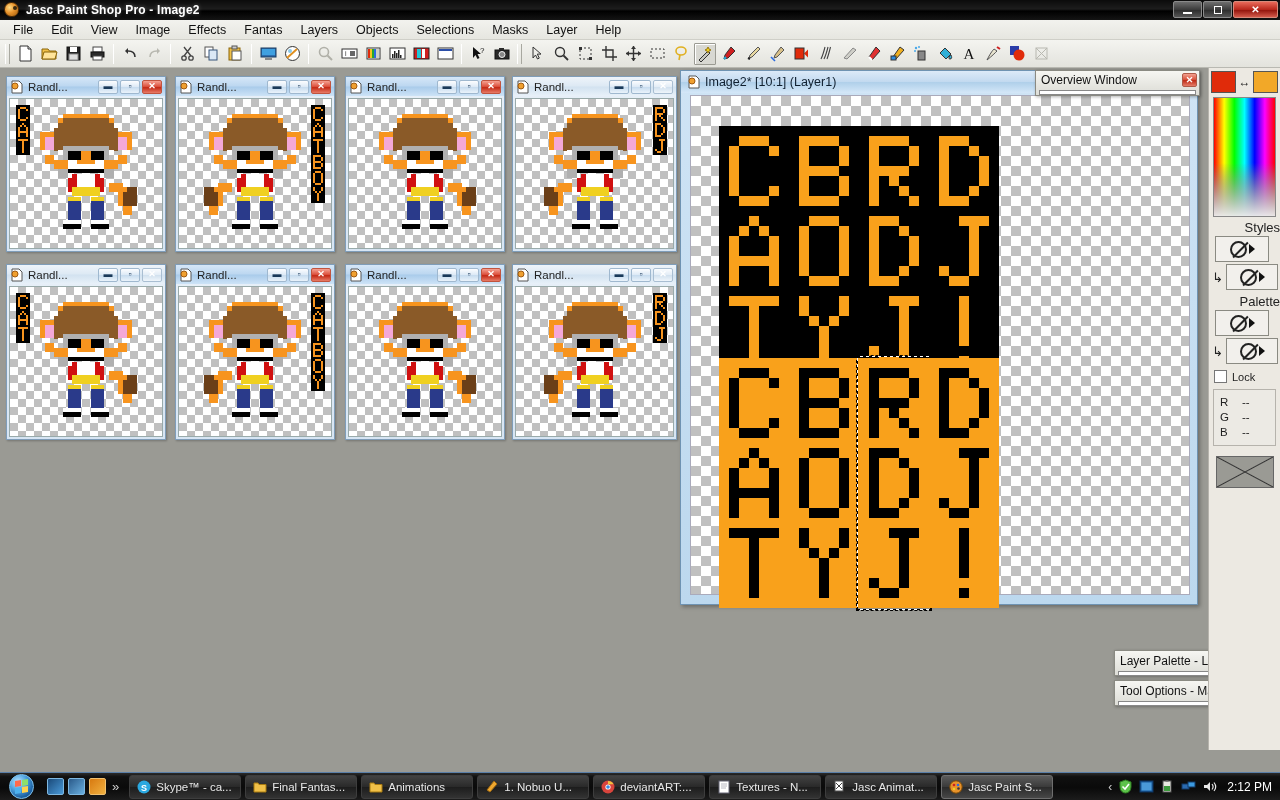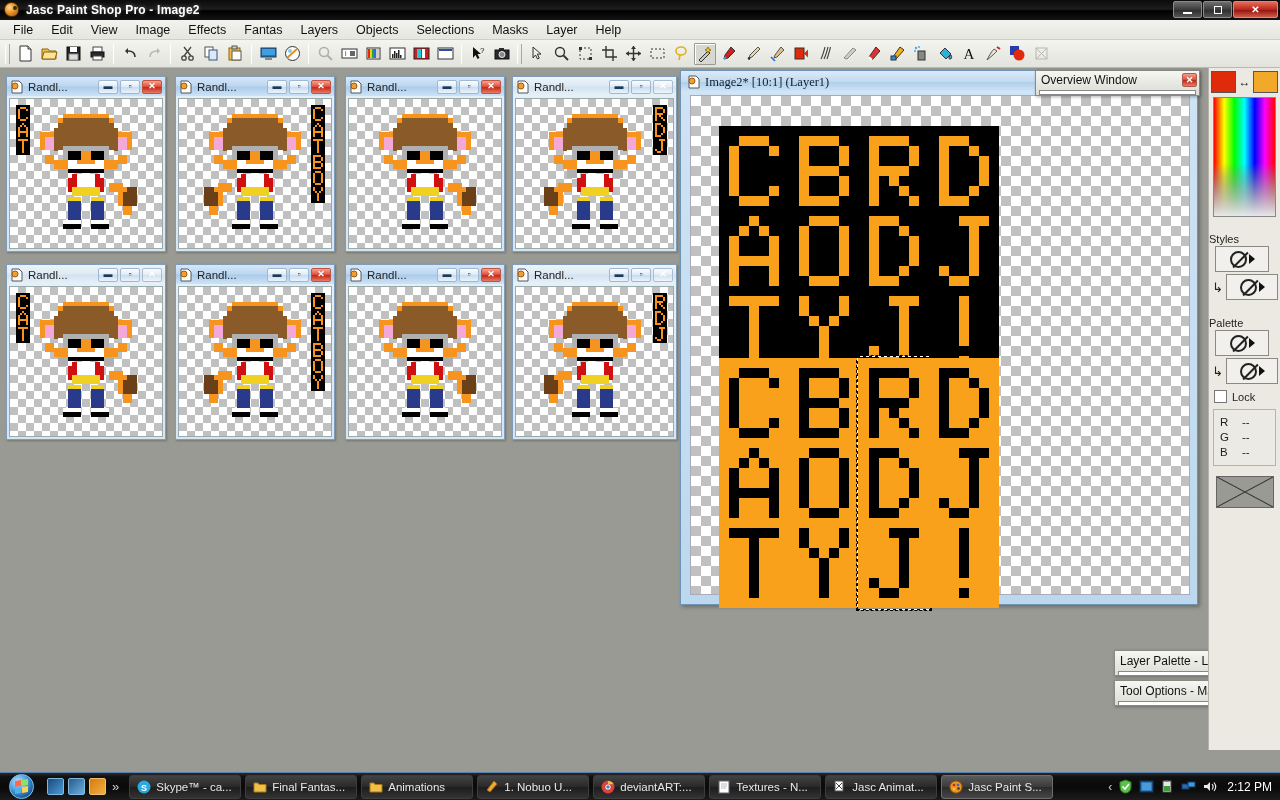--- a/index.html
+++ b/index.html
@@ -150,21 +150,21 @@
   .imgwin {
     position:absolute; left:680px; top:70px; width:518px; height:535px;
     background: linear-gradient(to bottom, #cfe4f5 0%, #bcd8ee 100%);
     border: 1px solid #6f93b2;
     box-shadow: 2px 2px 4px rgba(0,0,0,.3);
   }
   .imgwin .iw-title {
     height: 22px; display:flex; align-items:center; padding-left:6px;
     background: linear-gradient(to bottom, #dceaf8 0%, #c3daf0 48%, #b0d0ea 52%, #d4e7f8 100%);
   }
-  .iw-name { font-size:12.5px; color:#102030;font-family:Liberation Serif, serif; }
+  .iw-name { font-size:12.5px; color:#102030; }
   .iw-canvas {
     position:absolute; left:9px; top:24px; width:500px; height:500px;
     border:1px solid #aab;
   }
 
   
   .banner { position:absolute; }
   .px { position:absolute; }
 
   .marching {
@@ -224,21 +224,21 @@
   .cp-sw.fg { background:#e02b0a; }
   .cp-sw.bg { background:#f2a828; }
   .cp-swap { width:14px; text-align:center; font-size:12px; }
   .cp-wheel {
     margin: 1px 4px; height: 120px; border:1px solid #888;
     background:
       linear-gradient(to bottom, rgba(0,0,0,0) 0%, rgba(0,0,0,0) 55%, rgba(255,255,255,.9) 100%),
       linear-gradient(to top, rgba(0,0,0,.85) 0%, rgba(0,0,0,0) 45%),
       linear-gradient(to right, #ff0000, #ffff00, #00ff00, #00ffff, #0000ff, #ff00ff, #ff0000);
   }
-  .cp-label { text-align:left; padding:15px 0 1px; font-size:11px; }
+  .cp-label { text-align:right; padding:2px 0 1px; font-size:13px; }
   .cp-stylebox {
     width:54px; height:26px; margin:0 auto; border:1px solid #8a8a82;
     background:#f2f0ec; display:flex; align-items:center; justify-content:center; gap:2px;
   }
   .nullglyph { width:17px;height:17px;border:2px solid #222;border-radius:50%;position:relative; }
   .nullglyph:after { content:""; position:absolute; left:-2px; top:6px; width:21px; height:2px; background:#222; transform:rotate(-45deg); }
   .tri { width:0;height:0;border-left:6px solid #111;border-top:5px solid transparent;border-bottom:5px solid transparent; }
   .cp-row2 { display:flex; align-items:center; padding:2px 2px 2px 2px; gap:2px; }
   .arrowglyph { font-size:13px; width:14px; text-align:center; }
   .cp-lock { display:flex; align-items:center; gap:5px; padding:4px 0 2px 5px; }

